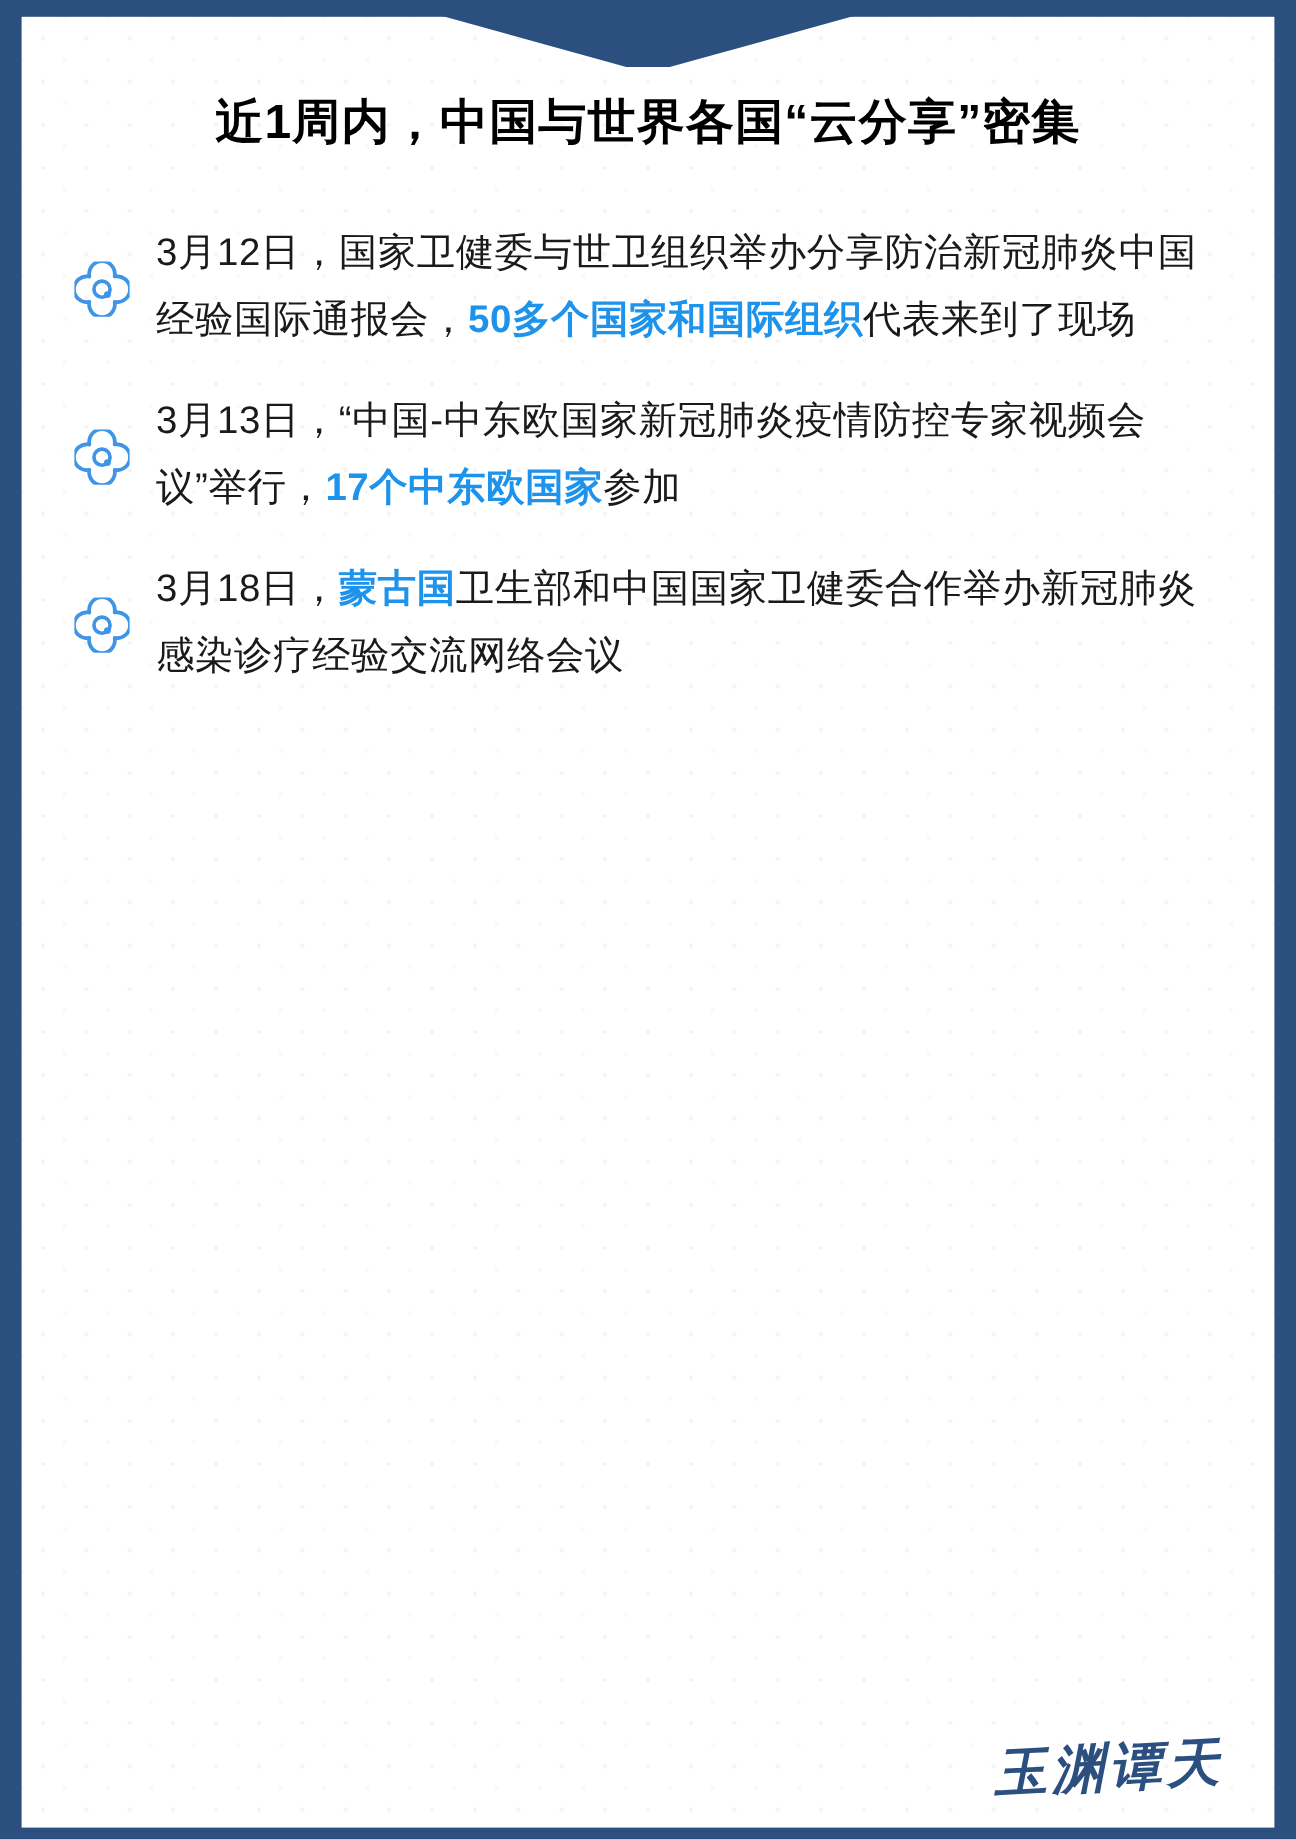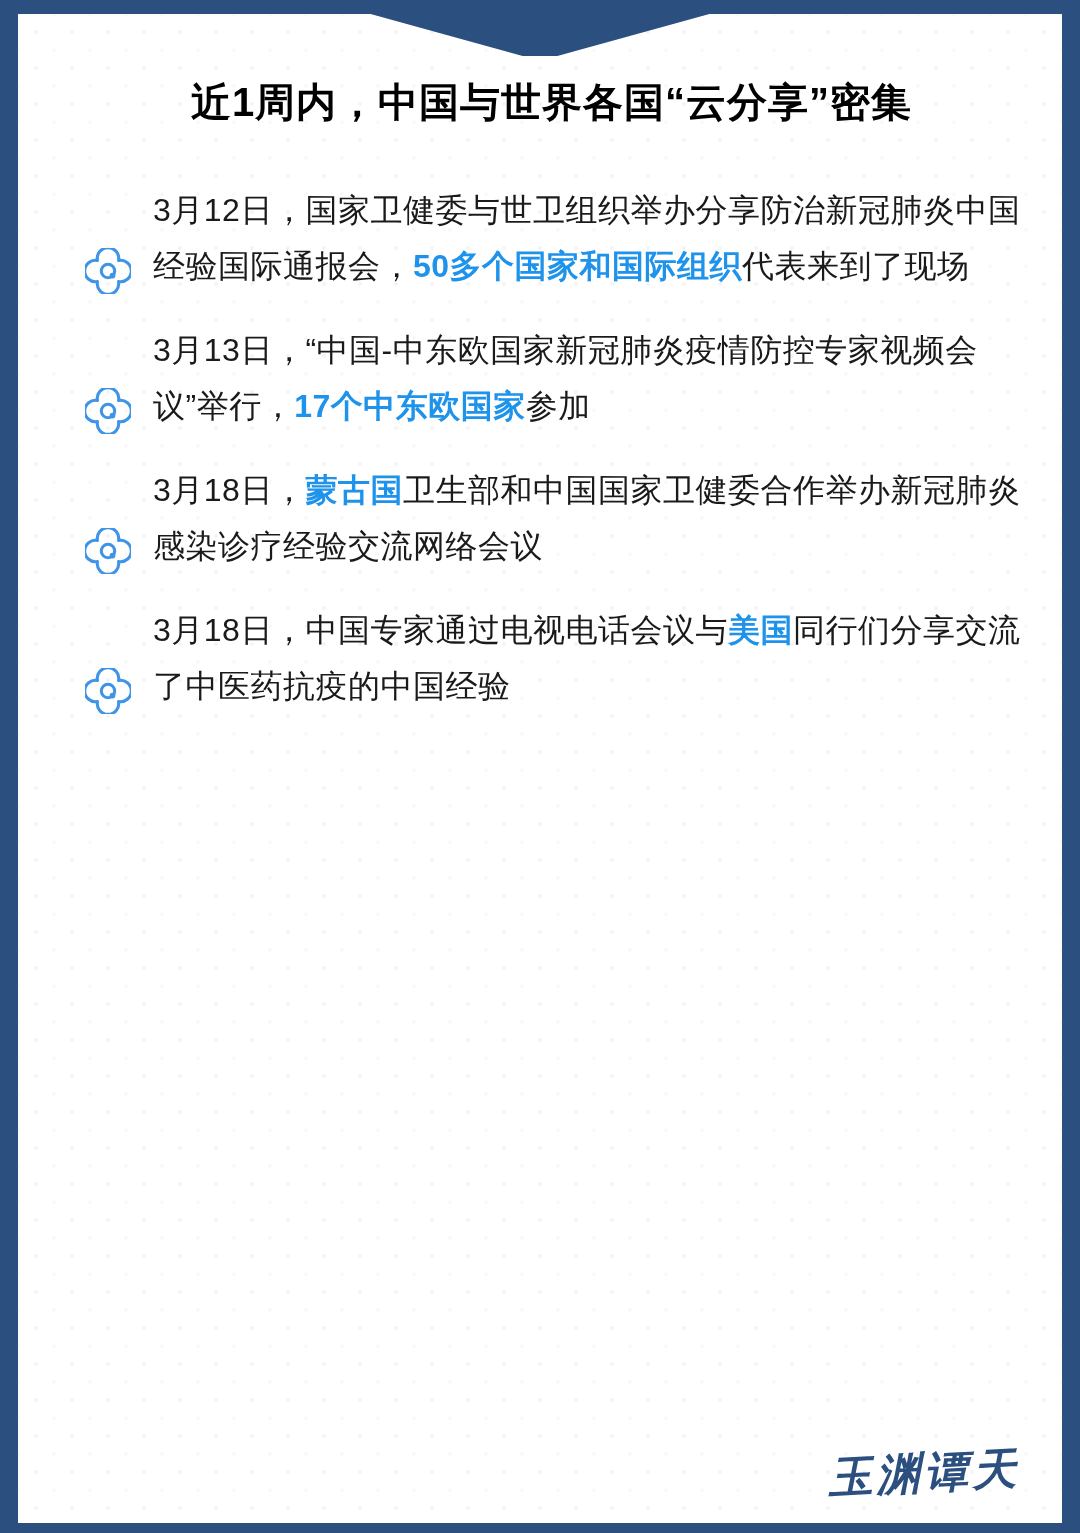--- a/index.html
+++ b/index.html
@@ -16,39 +16,38 @@
   }
   .content{
     position:absolute;top:14px;left:18px;right:18px;bottom:10px;
     background-color:#ffffff;
     background-image:
       radial-gradient(circle, rgba(70,70,110,0.06) 1.6px, transparent 2px),
       radial-gradient(circle, rgba(200,120,120,0.055) 1.6px, transparent 2px);
     background-size:36px 36px,36px 36px;
     background-position:0 0,18px 18px;
     overflow:hidden;
-    padding-left:23px;
   }
   .notch{
     position:absolute;top:13px;left:50%;transform:translateX(-50%);
     width:346px;height:43px;background:var(--frame);
     clip-path:polygon(0 0,100% 0,55% 100%,45% 100%);
   }
   .title{
     margin:60px 40px 52px;
     text-align:center;
     font-size:40px;line-height:1.4;font-weight:700;
     color:#000;letter-spacing:1px;
   }
   .event-list{
     list-style:none;
     padding:0 36px 0 44px;
   }
   .item{
-    display:flex;align-items:flex-end;gap:22px;
+    display:flex;align-items:center;gap:22px;
     margin-bottom:28px;
   }
   .icon{
     flex:0 0 46px;width:46px;height:46px;margin-top:5px;
     color:var(--icon);
   }
   .icon svg{width:46px;height:46px;display:block;}
   .item-text{
     flex:1;
     font-size:32px;line-height:56px;
@@ -104,28 +103,18 @@
       <svg viewBox="0 0 48 48" fill="none" stroke="currentColor" stroke-width="3.2" stroke-linejoin="round" stroke-linecap="round">
         <path d="M 13 13 A 11.2 11.2 0 1 1 35 13 A 11.2 11.2 0 1 1 35 35 A 11.2 11.2 0 1 1 13 35 A 11.2 11.2 0 1 1 13 13 Z"></path>
         <circle cx="24" cy="24" r="7"></circle>
         <circle cx="28.7" cy="28.7" r="3" fill="currentColor" stroke="none"></circle>
       </svg>
     </span>
     <p class="item-text"><span>3月18日，</span><span class="hl">蒙古国</span><span>卫生部和中国国家卫健委合作举办新冠肺炎感染诊疗经验交流网络会议</span></p>
   </li>
 
 
-  <li class="item">
-    <span class="icon">
-      <svg viewBox="0 0 48 48" fill="none" stroke="currentColor" stroke-width="3.2" stroke-linejoin="round" stroke-linecap="round">
-        <path d="M 13 13 A 11.2 11.2 0 1 1 35 13 A 11.2 11.2 0 1 1 35 35 A 11.2 11.2 0 1 1 13 35 A 11.2 11.2 0 1 1 13 13 Z"></path>
-        <circle cx="24" cy="24" r="7"></circle>
-        <circle cx="28.7" cy="28.7" r="3" fill="currentColor" stroke="none"></circle>
-      </svg>
-    </span>
-    <p class="item-text"><span>3月18日，中国专家通过电视电话会议与</span><span class="hl">美国</span><span>同行们分享交流了中医药抗疫的中国经验</span></p>
-  </li>
 
 </ul>
     <div class="watermark">玉渊谭天</div>
   </div>
   <div class="notch"></div>
 </div>
 
 </body></html>

